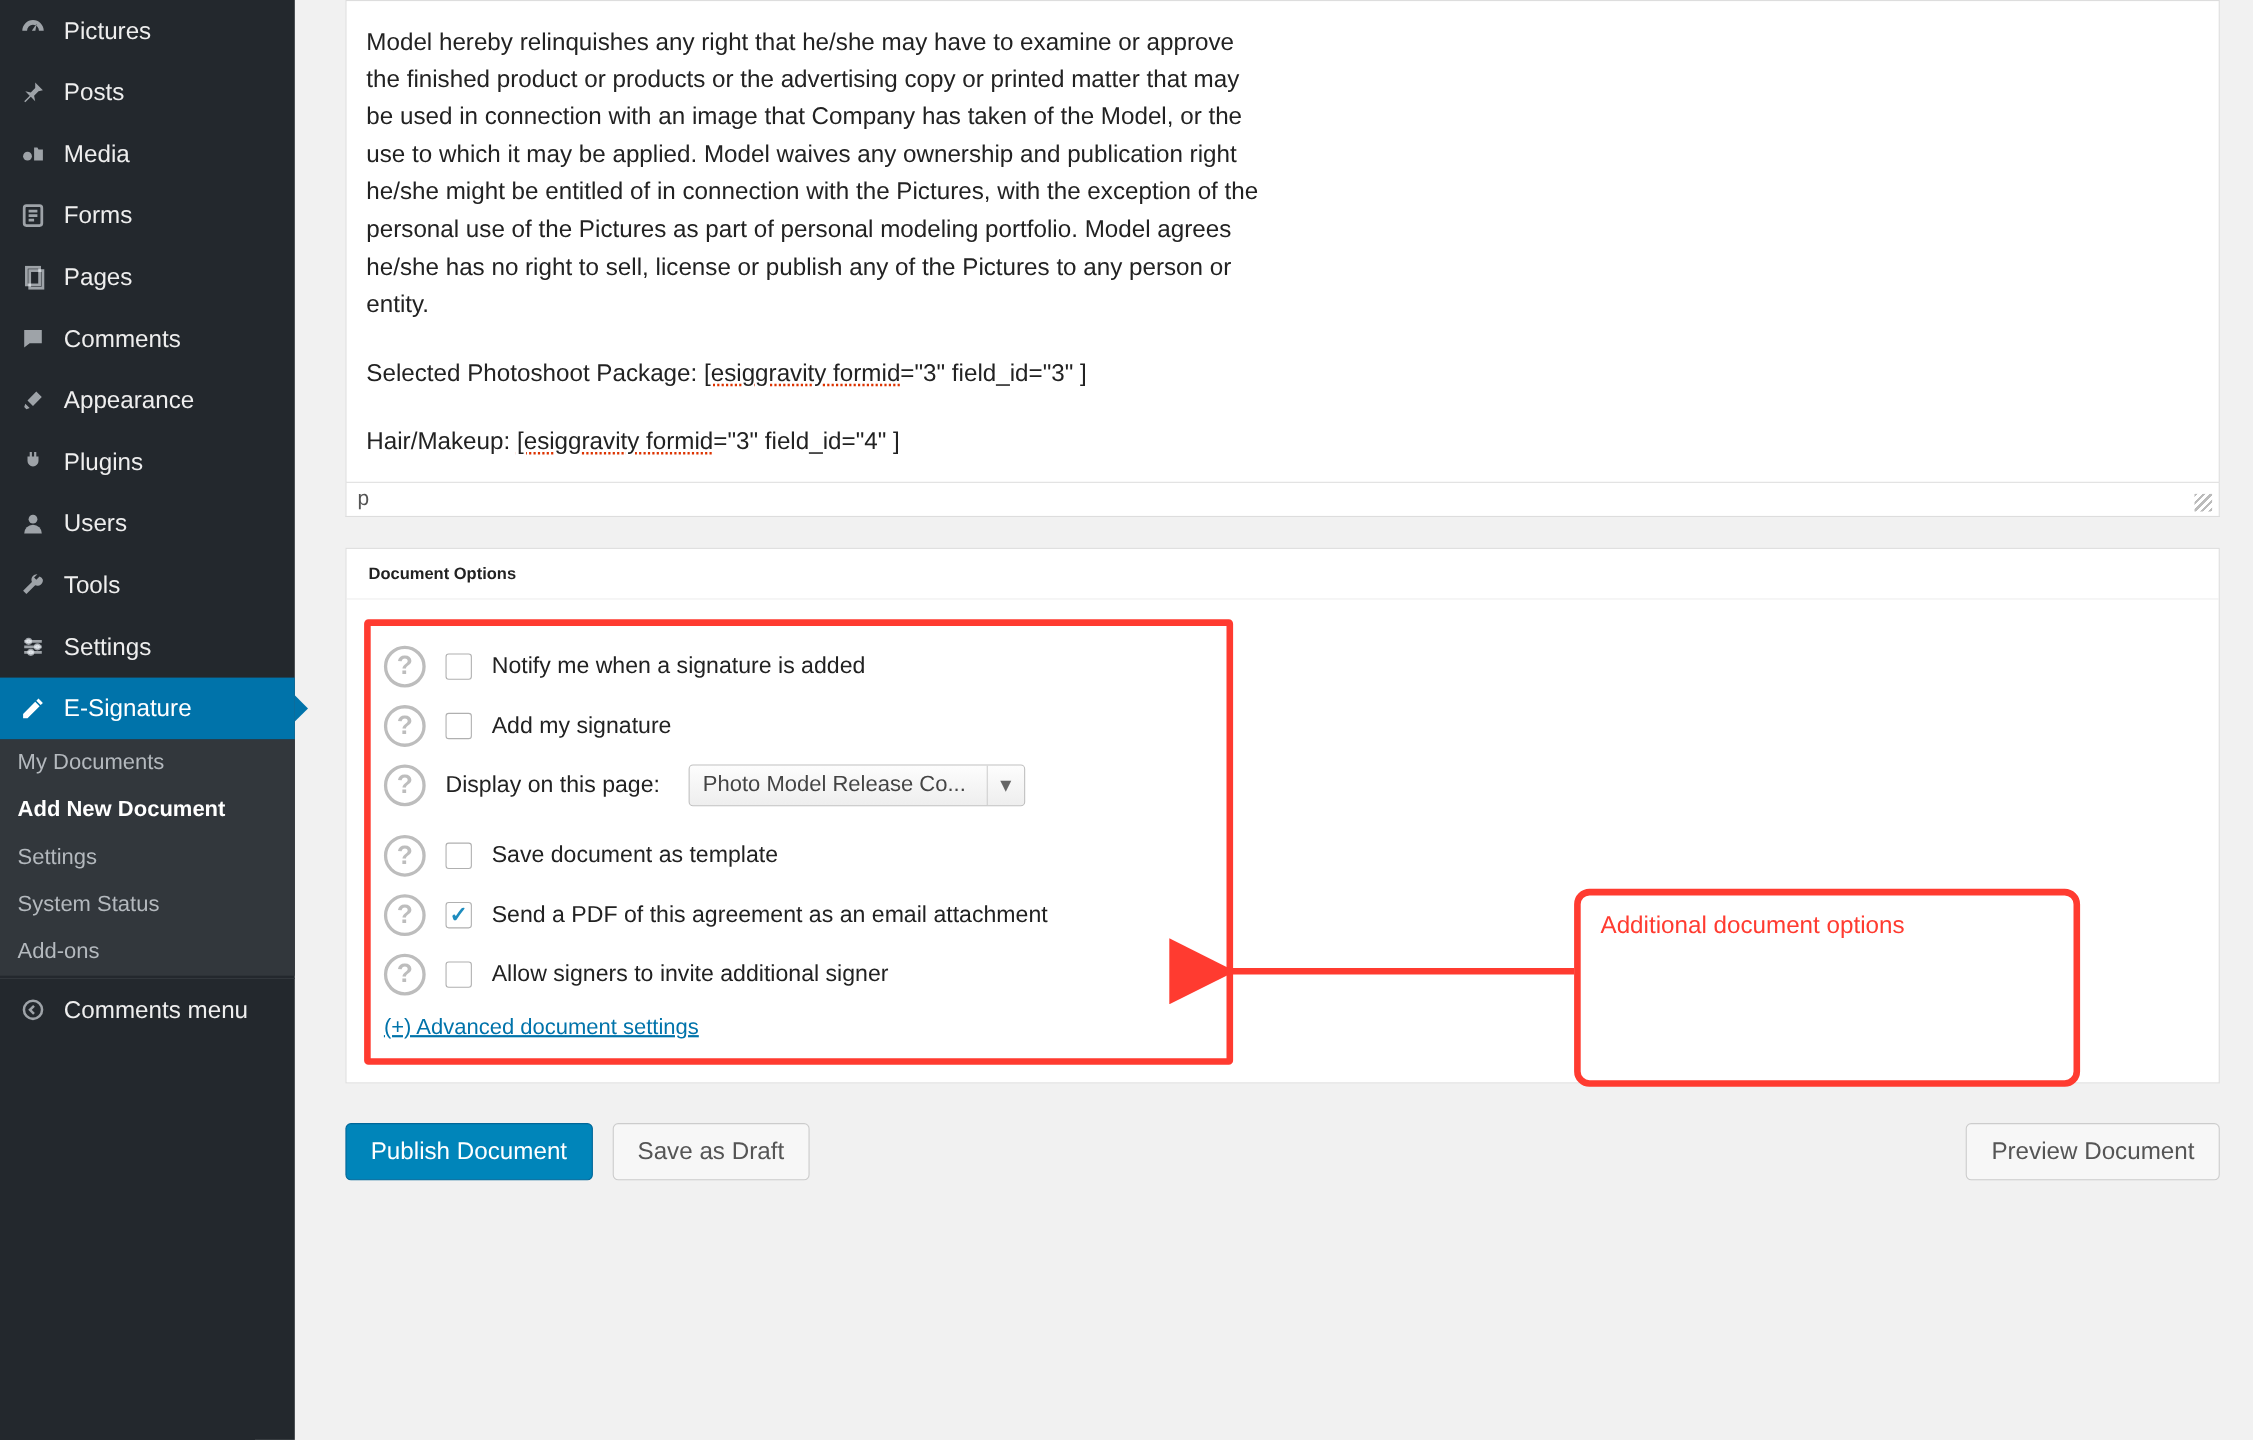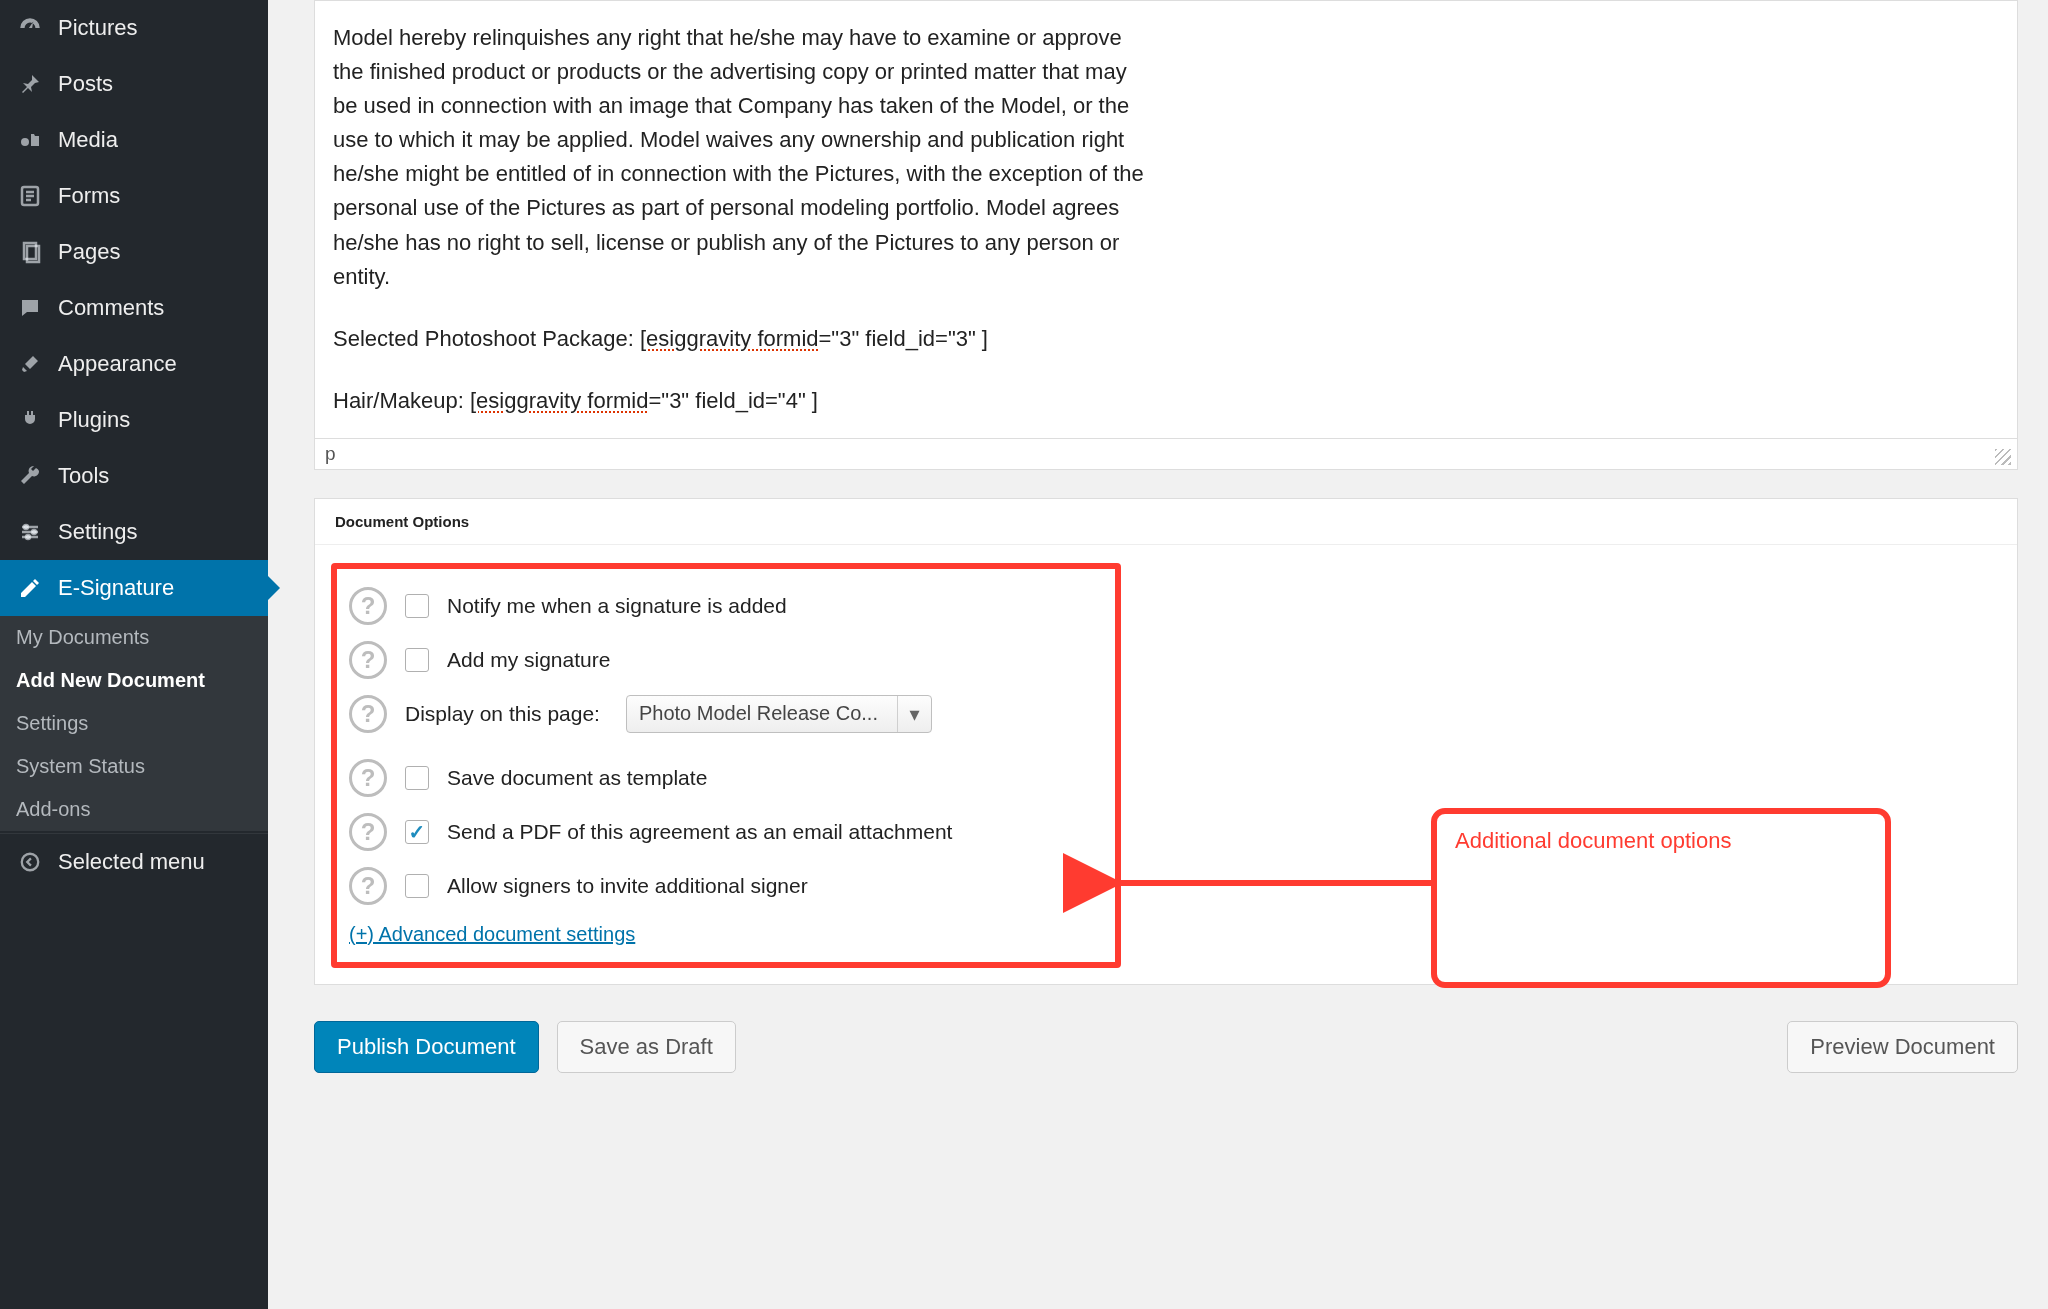--- a/index.html
+++ b/index.html
@@ -305,20 +305,29 @@
     <span class="sidebar-icon">
         <svg width="24" height="24" viewBox="0 0 24 24" fill="currentColor">
           <path d="M9 3v4H7v4a5 5 0 0010 0V7h-2V3h-2v4h-2V3H9z"></path>
         </svg>
       </span>
     <span>Plugins</span>
   </div>
   <div class="sidebar-item">
     <span class="sidebar-icon">
         <svg width="24" height="24" viewBox="0 0 24 24" fill="currentColor">
+          <circle cx="12" cy="8" r="4"></circle>
+          <path d="M4 21a8 8 0 0116 0H4z"></path>
+        </svg>
+      </span>
+    <span>Users</span>
+  </div>
+  <div class="sidebar-item">
+    <span class="sidebar-icon">
+        <svg width="24" height="24" viewBox="0 0 24 24" fill="currentColor">
           <path d="M21 7a5 5 0 01-7 5l-8 8-3-3 8-8a5 5 0 015-7l-3 3 2 2 3-3a5 5 0 013 3z"></path>
         </svg>
       </span>
     <span>Tools</span>
   </div>
   <div class="sidebar-item">
     <span class="sidebar-icon">
         <svg width="24" height="24" viewBox="0 0 24 24" fill="none" stroke="currentColor" stroke-width="2.5">
           <path d="M4 7h16M4 12h16M4 17h16"></path>
           <circle cx="8" cy="7" r="2" fill="currentColor"></circle>
@@ -343,21 +352,21 @@
     <div class="sub-item">System Status</div>
     <div class="sub-item">Add-ons</div>
   </div>
   <div class="sidebar-item sidebar-collapse">
     <span class="sidebar-icon">
         <svg width="22" height="22" viewBox="0 0 24 24" fill="none" stroke="currentColor" stroke-width="2.5">
           <circle cx="12" cy="12" r="9"></circle>
           <path d="M13 8l-4 4 4 4"></path>
         </svg>
       </span>
-    <span>Selected menu</span>
+    <span>Comments menu</span>
   </div>
 </nav>
 
 <main class="main">
   <div class="editor-box">
     <p style="max-width:820px">Model hereby relinquishes any right that he/she may have to examine or approve the finished product or products or the advertising copy or printed matter that may be used in connection with an image that Company has taken of the Model, or the use to which it may be applied. Model waives any ownership and publication right he/she might be entitled of in connection with the Pictures, with the exception of the personal use of the Pictures as part of personal modeling portfolio. Model agrees he/she has no right to sell, license or publish any of the Pictures to any person or entity.</p>
     <p style="margin-top:28px">
       <span>Selected Photoshoot Package: </span><span class="spelllike">[esiggravity formid</span><span>="3" field_id="3" ]</span>
     </p>
     <p style="margin-top:28px">

